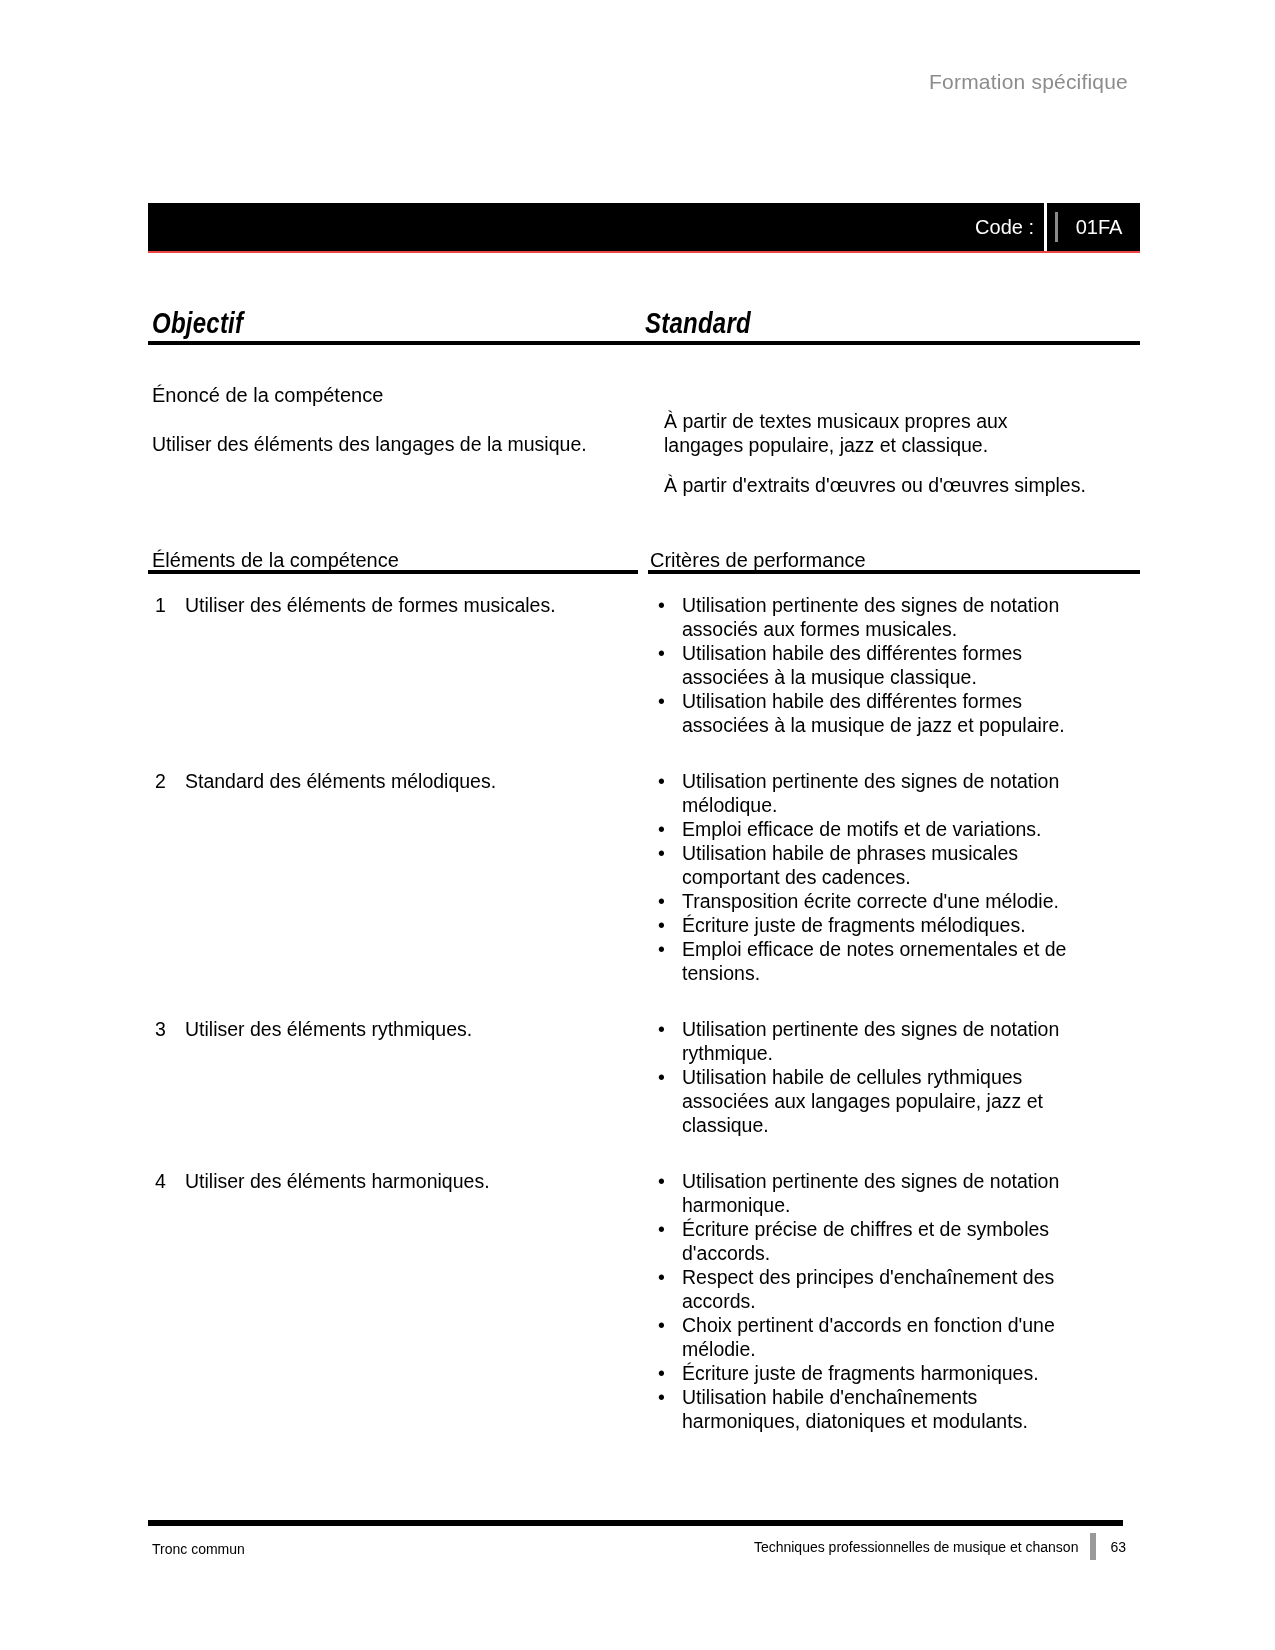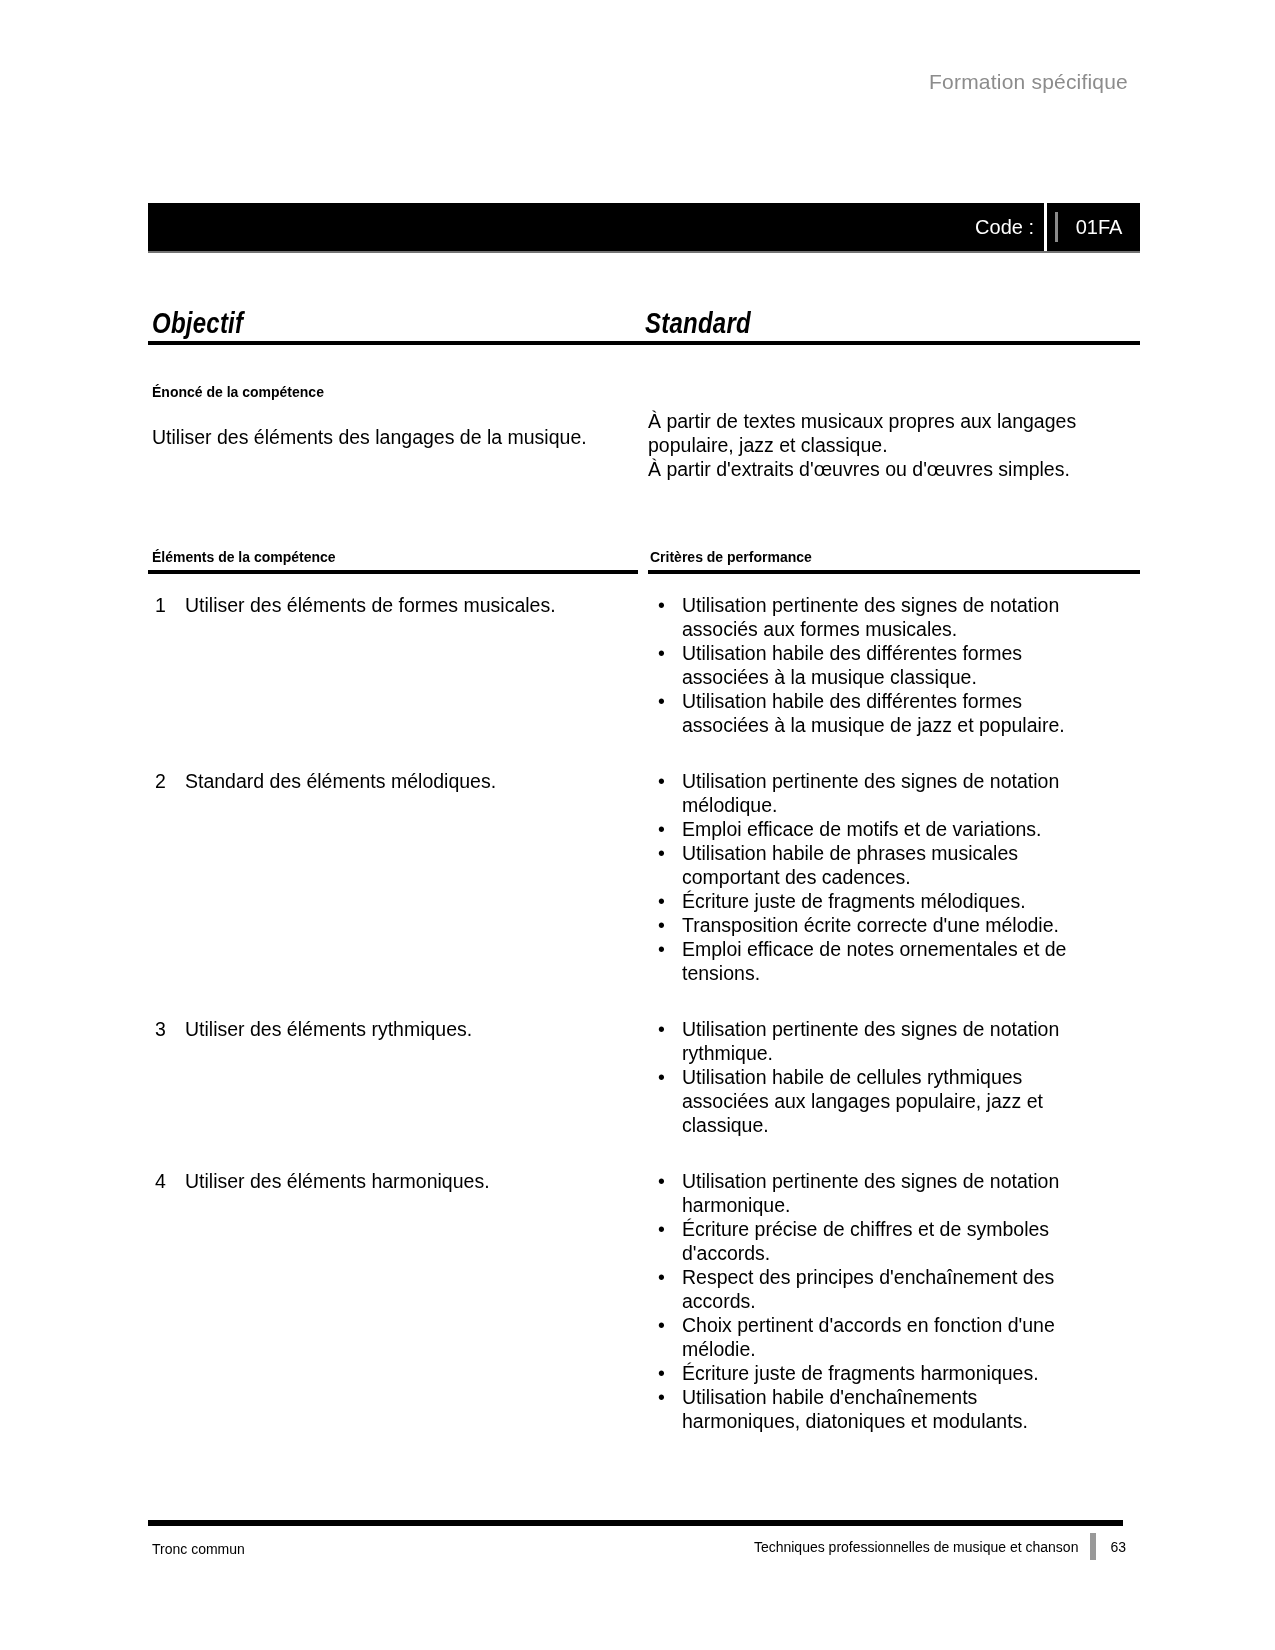--- a/index.html
+++ b/index.html
@@ -13,43 +13,43 @@
   
   .formation{
     position:absolute;top:70px;right:147px;
     font-size:21px;color:#8c8c8c;letter-spacing:0.2px;
   }
 
   
   .code-bar{
     position:absolute;left:148px;top:203px;width:992px;height:50px;
     background:#000;display:flex;align-items:center;justify-content:flex-end;
-    box-sizing:border-box;border-bottom:2px solid #737373;
+    box-sizing:border-box;border-bottom:2px solid #ef4444;
   }
   .code-label{color:#fff;font-size:20px;}
   .code-sep{width:3px;height:48px;background:#fff;margin-left:10px;flex:none;}
   .code-tick{width:3px;height:30px;background:#8a8a8a;margin-left:8px;flex:none;}
   .code-value{width:82px;text-align:center;color:#fff;font-size:20px;flex:none;}
 
   
   .title-objectif,.title-standard{
     position:absolute;top:306px;font-size:30px;font-weight:bold;font-style:italic;
     display:inline-block;transform:scaleX(0.8);transform-origin:0 50%;
     white-space:nowrap;letter-spacing:0.3px;
   }
   .title-objectif{left:152px;}
   .title-standard{left:645px;}
   .rule-full{position:absolute;left:148px;top:341px;width:992px;height:4px;background:#000;}
 
   
-  .cell-heading{font-weight:bold;font-size:14px;}
+  .cell-heading{font-weight:normal;font-size:20px;}
   .intro-left{position:absolute;left:152px;top:384px;width:480px;}
   .intro-right{position:absolute;left:648px;top:384px;width:460px;}
   .intro-body{margin-top:25px;font-size:19.5px;line-height:24px;}
-  .intro-body p{margin:0;}
+  .intro-body p{margin:16px;}
 
   
   .th-left{position:absolute;left:152px;top:549px;}
   .th-right{position:absolute;left:650px;top:549px;}
   .rule-left{position:absolute;left:148px;top:570px;width:490px;height:4px;background:#000;}
   .rule-right{position:absolute;left:648px;top:570px;width:492px;height:4px;background:#000;}
 
   
   .items{position:absolute;left:148px;top:593px;width:992px;}
   .row{display:flex;align-items:flex-start;margin-bottom:32px;}
@@ -121,22 +121,22 @@
       <div class="row">
         <div class="row-left">
           <span class="row-num">2</span>
           <span class="row-text">Standard des éléments mélodiques.</span>
         </div>
         <div class="row-right">
           <ul class="crit">
             <li>Utilisation pertinente des signes de notation mélodique.</li>
             <li>Emploi efficace de motifs et de variations.</li>
             <li>Utilisation habile de phrases musicales comportant des cadences.</li>
+            <li>Transposition écrite correcte d'une mélodie.</li>
             <li>Écriture juste de fragments mélodiques.</li>
-            <li>Transposition écrite correcte d'une mélodie.</li>
             <li>Emploi efficace de notes ornementales et de tensions.</li>
           </ul>
         </div>
       </div>
       <div class="row">
         <div class="row-left">
           <span class="row-num">3</span>
           <span class="row-text">Utiliser des éléments rythmiques.</span>
         </div>
         <div class="row-right">

